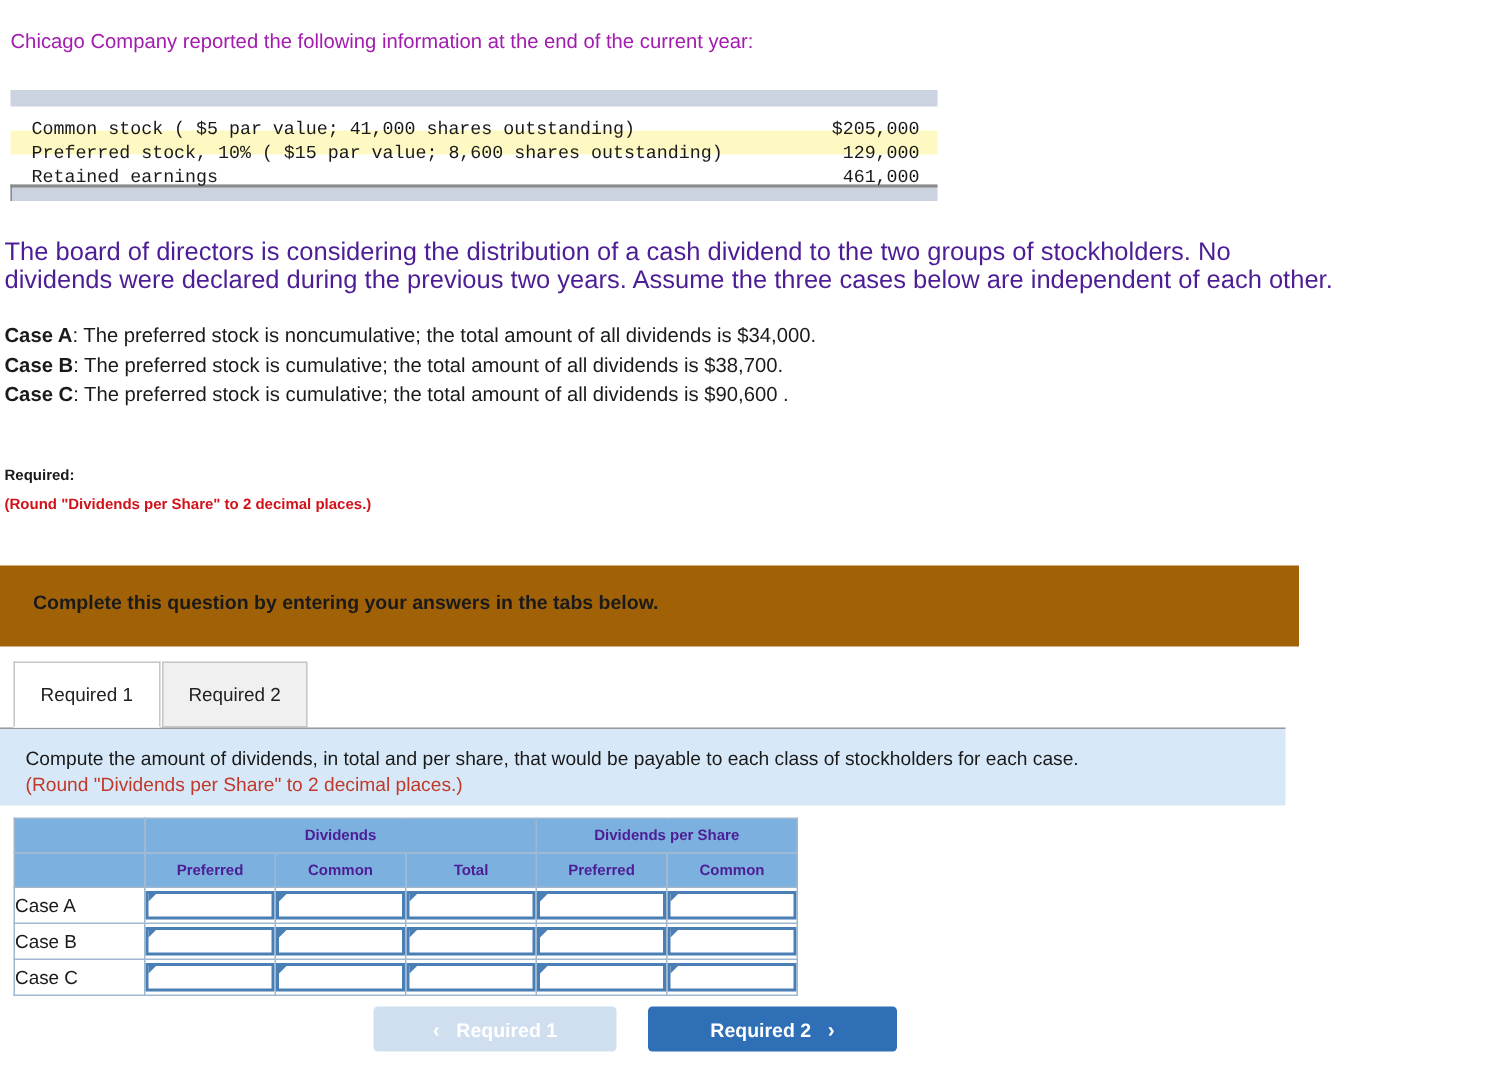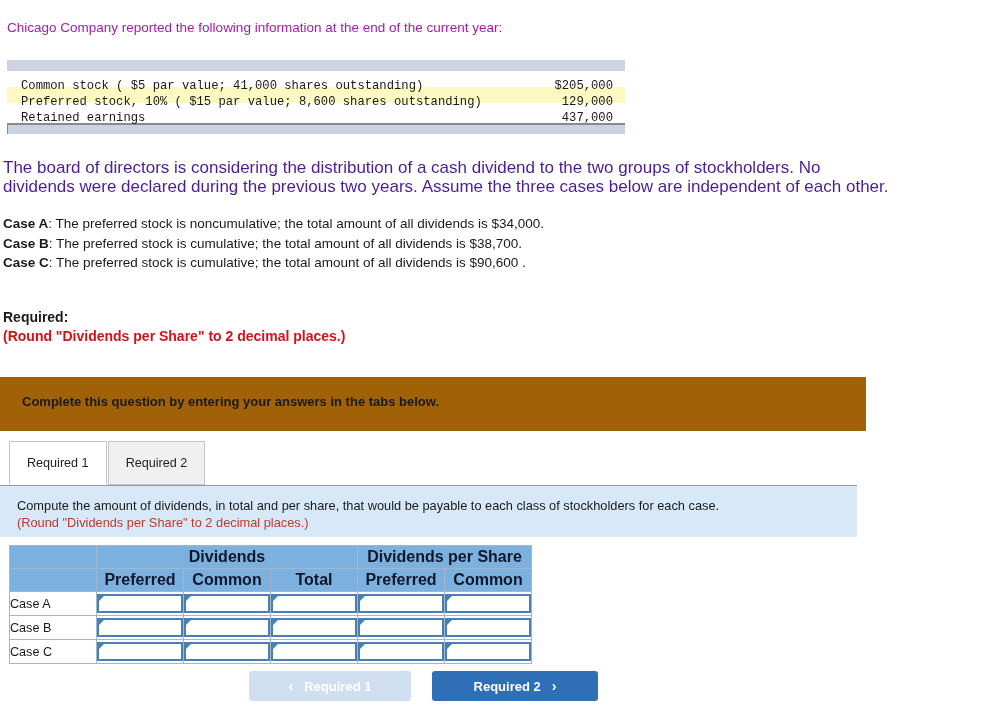--- a/index.html
+++ b/index.html
@@ -70,21 +70,21 @@
     left: 3px;
     font-size: 17px;
     color: #4c1d95;
     line-height: 19px;
   }
   .para-board { top: 158px; width: 890px; }
   .cases { position: absolute; left: 3px; top: 214px; line-height: 19.5px; font-size: 13.5px; }
   .case-line { white-space: nowrap; }
   .case-line b { font-weight: bold; }
 
-  .required-block { position: absolute; left: 3px; top: 308px; font-size: 14px; line-height: 19px; }
+  .required-block { position: absolute; left: 3px; top: 308px; font-size: 10px; line-height: 19px; }
   .required-title { font-weight: bold; }
   .required-item { white-space: nowrap; }
   .required-item .num { font-weight: bold; }
   .round-note { color: #d1121a; font-weight: bold; }
 
   
   .gray-banner {
     position: absolute;
     left: 0;
     top: 377px;
@@ -164,22 +164,22 @@
     border-collapse: collapse;
     table-layout: fixed;
   }
   .answer-table th, .answer-table td {
     border: 1px solid #9fb8cf;
     padding: 0;
     margin: 0;
   }
   .answer-table th {
     background: #7cb0de;
-    color: #0f172a;
-    font-size: 16px;
+    color: #4c1d95;
+    font-size: 10px;
     font-weight: bold;
     height: 22px;
     text-align: center;
   }
   .answer-table th.blank { background: #7cb0de; }
   .col-case  { width: 87px; }
   .col-num   { width: 87px; }
   .row-label {
     background: #ffffff;
     border: 1px solid #9a9a9a;
@@ -257,21 +257,21 @@
     <div class="fact-row">
       <span class="fr-label">Common stock ( $5 par value; 41,000 shares outstanding)</span>
       <span class="fr-value">$205,000</span>
     </div>
     <div class="fact-row alt">
       <span class="fr-label">Preferred stock, 10% ( $15 par value; 8,600 shares outstanding)</span>
       <span class="fr-value">129,000</span>
     </div>
     <div class="fact-row">
       <span class="fr-label">Retained earnings</span>
-      <span class="fr-value">437,000</span>
+      <span class="fr-value">461,000</span>
     </div>
   </div>
   <div class="fact-foot-bar"></div>
 </div>
 
 <div class="para para-board">The board of directors is considering the distribution of a cash dividend to the two groups of stockholders. No dividends were declared during the previous two years. Assume the three cases below are independent of each other.</div>
 
 <div class="cases">
   <div class="case-line">
     <b>Case A</b><span>: The preferred stock is noncumulative; the total amount of all dividends is $34,000.</span>

